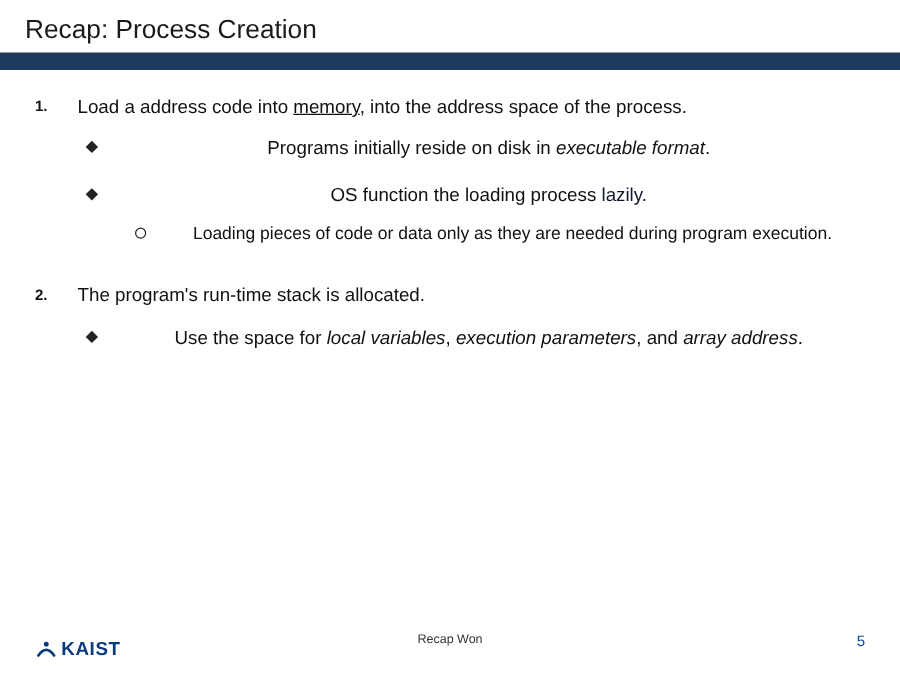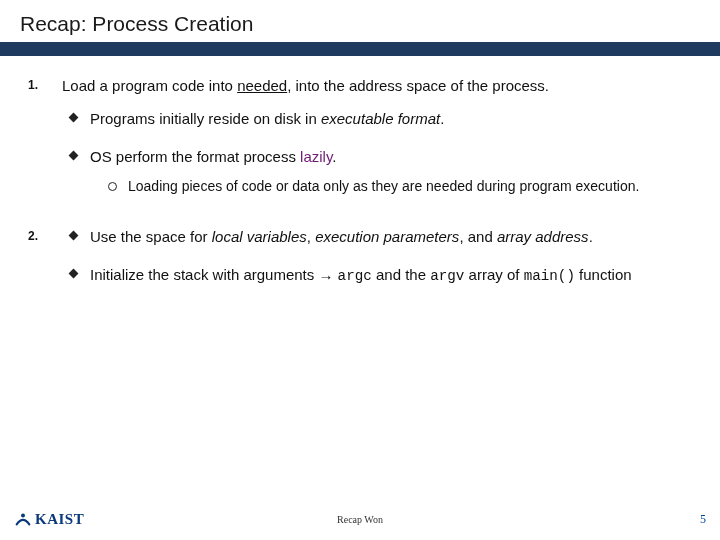--- a/index.html
+++ b/index.html
@@ -53,20 +53,21 @@
     margin-bottom: 6px;
   }
   ul.diamond {
     list-style: none;
     margin: 10px 0 0 6px;
   }
   ul.diamond > li {
     position: relative;
     padding-left: 22px;
     margin: 10px 0 14px 0;
+    text-align: center;
   }
   ul.diamond > li::before {
     content: "";
     position: absolute;
     left: 2px;
     top: 7px;
     width: 7px;
     height: 7px;
     background: #222;
     transform: rotate(45deg);
@@ -88,30 +89,28 @@
     top: 6px;
     width: 7px;
     height: 7px;
     border: 1px solid #222;
     border-radius: 50%;
   }
   .b { font-weight: 400; }
   .u { text-decoration: underline; }
   .ital { font-style: italic; }
   .mono { font-family: "Consolas", "Courier New", monospace; font-size: 0.95em; }
-  .lazy { color: #701a75; }
+  .lazy { color: #0f172a; }
   .arrow { font-family: "Segoe UI Symbol", sans-serif; }
   .footer {
     position: absolute;
     left: 0; right: 0; bottom: 8px;
     height: 26px;
     display: flex;
-    align-items: center;
-    padding: 0 14px;
-    font-family: Liberation Serif, serif;
+    padding: 0 28px;
   }
   .logo {
     display: flex;
     align-items: center;
     gap: 3px;
   }
   .logo-mark {
     width: 18px; height: 18px; position: relative;
   }
   .logo-mark svg { width: 100%; height: 100%; display: block; }
@@ -140,44 +139,44 @@
 <div class="title-wrap">
   <div class="title">Recap: Process Creation</div>
 </div>
 <div class="title-rule"></div>
 
 <div class="content">
   <ol class="top">
 
     <li>
       <span class="lead">
-        <span class="b">Load</span><span> a program code into </span><span class="u">needed</span><span>, into the address space of the process.</span>
+        <span class="b">Load</span><span> a address code into </span><span class="u">memory</span><span>, into the address space of the process.</span>
       </span>
       <ul class="diamond">
         <li>
           <span>Programs initially reside on disk in </span><span class="ital">executable format</span><span>.</span>
         </li>
         <li>
-          <span>OS perform the format process </span><span class="lazy">lazily</span><span>.</span>
+          <span>OS function the loading process </span><span class="lazy">lazily</span><span>.</span>
           <ul class="circle">
             <li>
               <span>Loading pieces of code or data only as they are needed during program execution.</span>
             </li>
           </ul>
         </li>
       </ul>
     </li>
 
     <li>
+      <span class="lead">
+        <span>The program's run-time </span><span class="b">stack</span><span> is allocated.</span>
+      </span>
       <ul class="diamond">
         <li>
           <span>Use the space for </span><span class="ital">local variables</span><span>, </span><span class="ital">execution parameters</span><span>, and </span><span class="ital">array address</span><span>.</span>
-        </li>
-        <li>
-          <span>Initialize the stack with arguments </span><span class="arrow">→</span><span> </span><span class="mono">argc</span><span> and the </span><span class="mono">argv</span><span> array of </span><span class="mono">main()</span><span> function</span>
         </li>
       </ul>
     </li>
 
   </ol>
 </div>
 
 <div class="footer">
   <div class="logo">
     <span class="logo-mark">

